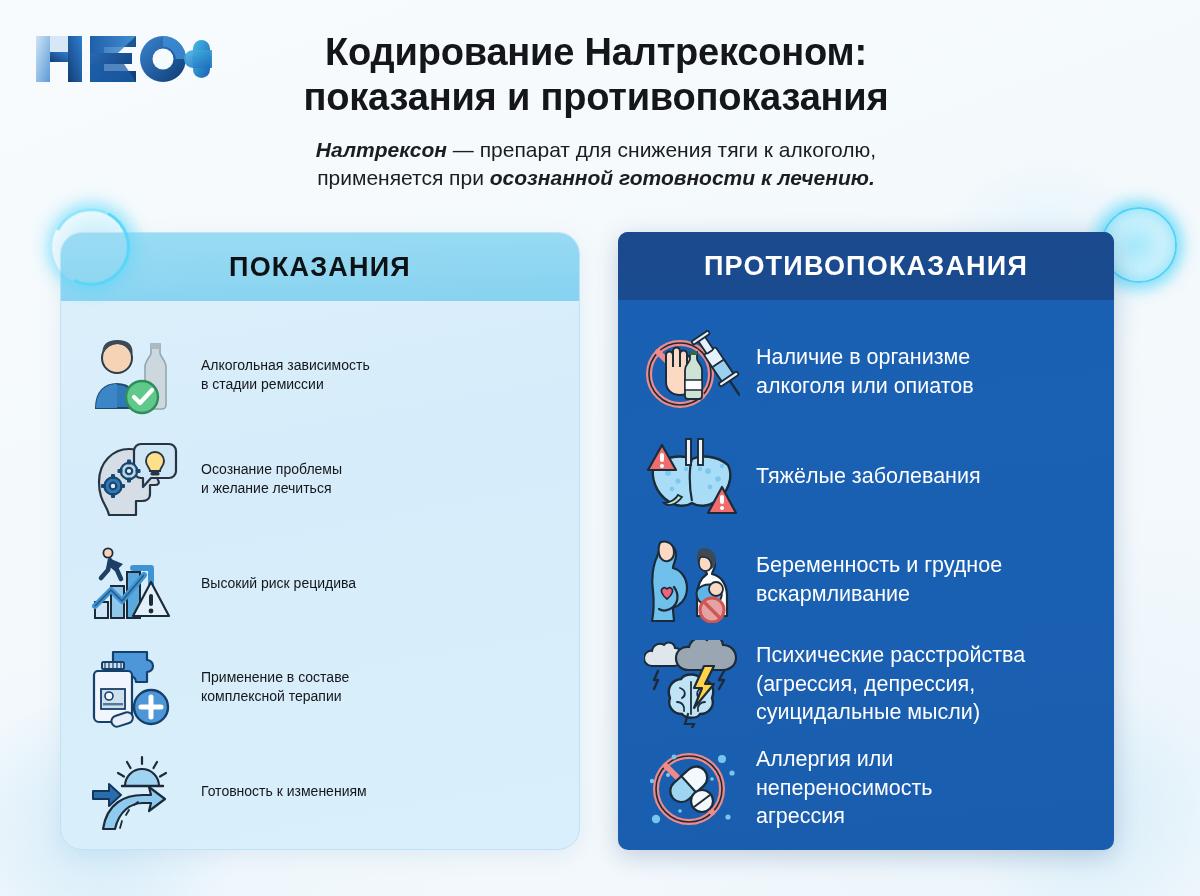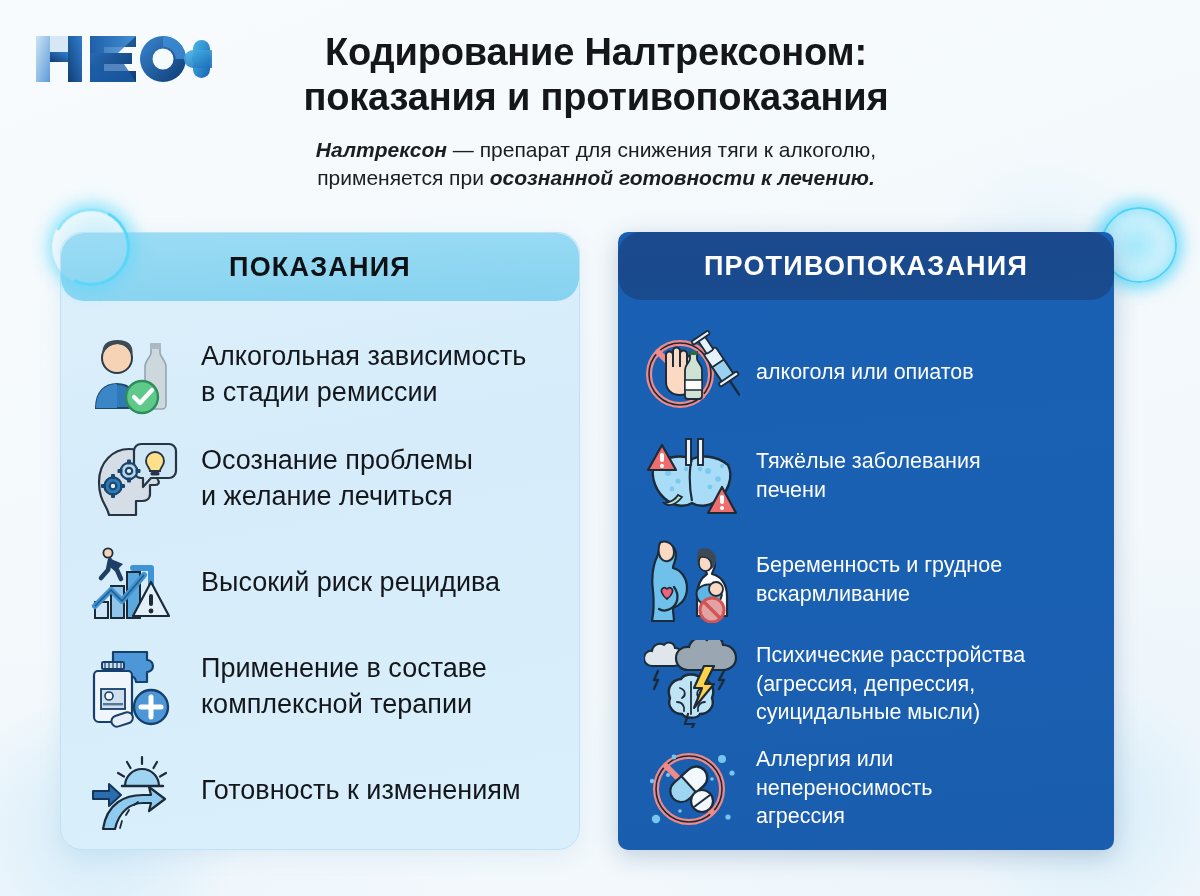--- a/index.html
+++ b/index.html
@@ -133,21 +133,20 @@
     border-radius: 10px;
     background: linear-gradient(175deg, #1960b4 0%, #1a60b2 55%, #1a5dae 100%);
     box-shadow: 0 6px 24px rgba(20,60,110,.22);
   }
 
   .card-head {
     height: 68px;
     display: flex;
     align-items: center;
     justify-content: center;
-    border-radius: 23px;
   }
   .card-head-left {
     background: linear-gradient(178deg, #9bdcf4 0%, #86d2f0 100%);
   }
   .card-head-right {
     background: linear-gradient(178deg, #1b4a8d 0%, #1a4b8f 100%);
   }
   .card-title {
     font-size: 27px;
     font-weight: bold;
@@ -175,21 +174,21 @@
     flex: 0 0 auto;
     width: 96px;
     height: 92px;
     display: flex;
     align-items: center;
     justify-content: center;
   }
   .item-icon svg { display: block; }
 
   .item-text {
-    font-size: 27px;
+    font-size: 14px;
     line-height: 1.33;
     color: #14171b;
   }
   .item-text-right { color: #ffffff; font-size: 21.5px; }
 
   .sr { position: absolute; width: 1px; height: 1px; overflow: hidden; clip: rect(0,0,0,0); }
 </style>
 </head>
 <body>
 
@@ -450,20 +449,21 @@
             <rect x="70" y="33" width="14" height="19" fill="#9bd0ef"></rect>
             <rect x="70" y="33" width="14" height="19" fill="none" stroke="#1c2b3a" stroke-width="1.8"></rect>
             <rect x="73" y="2" width="8" height="17" rx="1.5" fill="#e6f2fb" stroke="#1c2b3a" stroke-width="1.8"></rect>
             <rect x="67" y="0" width="20" height="4" rx="1.5" fill="#e6f2fb" stroke="#1c2b3a" stroke-width="1.8"></rect>
             <rect x="66" y="50" width="22" height="4" rx="1.5" fill="#e6f2fb" stroke="#1c2b3a" stroke-width="1.8"></rect>
             <line x1="77" y1="54" x2="77" y2="72" stroke="#1c2b3a" stroke-width="2.4"></line>
           </g>
         </svg>
       </div>
       <div class="item-text item-text-right">
+        <div>Наличие в организме</div>
         <div>алкоголя или опиатов</div>
       </div>
     </div>
 
     <div class="item item-right">
       <div class="item-icon">
         <svg width="96" height="86" viewBox="0 0 96 86">
 
           <path d="M10 32 c14-10 30-10 38-6 c8-4 24-4 36 6 c6 12 0 28-12 36 c-8 6-18 6-24 2 c-6 4-16 4-24-2 c-12-8-18-24-14-36 z" fill="#a9dcf6" stroke="#1c2b3a" stroke-width="2.4" stroke-linejoin="round"></path>
           <path d="M48 26 c-3 8-3 28 0 42" fill="none" stroke="#1c2b3a" stroke-width="2.2"></path>
@@ -486,21 +486,20 @@
           <path d="M18 12 l14 25 h-28 z" fill="#f06d6d" stroke="#1c2b3a" stroke-width="2.2" stroke-linejoin="round"></path>
           <rect x="16" y="20" width="4" height="9" rx="2" fill="#ffffff"></rect>
             <circle cx="18" cy="33" r="2" fill="#ffffff"></circle>
           <path d="M78 54 l14 26 h-28 z" fill="#f06d6d" stroke="#1c2b3a" stroke-width="2.2" stroke-linejoin="round"></path>
           <rect x="76" y="62" width="4" height="9" rx="2" fill="#ffffff"></rect>
             <circle cx="78" cy="75" r="2" fill="#ffffff"></circle>
         </svg>
       </div>
       <div class="item-text item-text-right">
         <div>Тяжёлые заболевания</div>
-        <div>печени</div>
       </div>
     </div>
 
     <div class="item item-right">
       <div class="item-icon">
         <svg width="96" height="86" viewBox="0 0 96 86">
 
           <path d="M20 6 c8 0 12 6 12 12 c0 6-3 9-3 13 c8 2 14 10 14 20 c0 12-8 18-14 20 c0 6 1 10 1 13 h-22 c2-10 2-20 1-30 c-2-12 0-26 4-34 c2-5 3-14 7-14 z" fill="#6fc0ea" stroke="#1c2b3a" stroke-width="2.2" stroke-linejoin="round"></path>
           <path d="M17 5 c6-2 13 2 13 10 c0 5-2 8-6 9 c-4 1-8-2-9-7 c-1-5 0-11 2-12 z" fill="#fbd9c2" stroke="#1c2b3a" stroke-width="2"></path>
           <path d="M30 50 c6 8 4 18-4 22 c-4 2-8 2-11 0" fill="none" stroke="#1c2b3a" stroke-width="2.2" stroke-linecap="round"></path>

